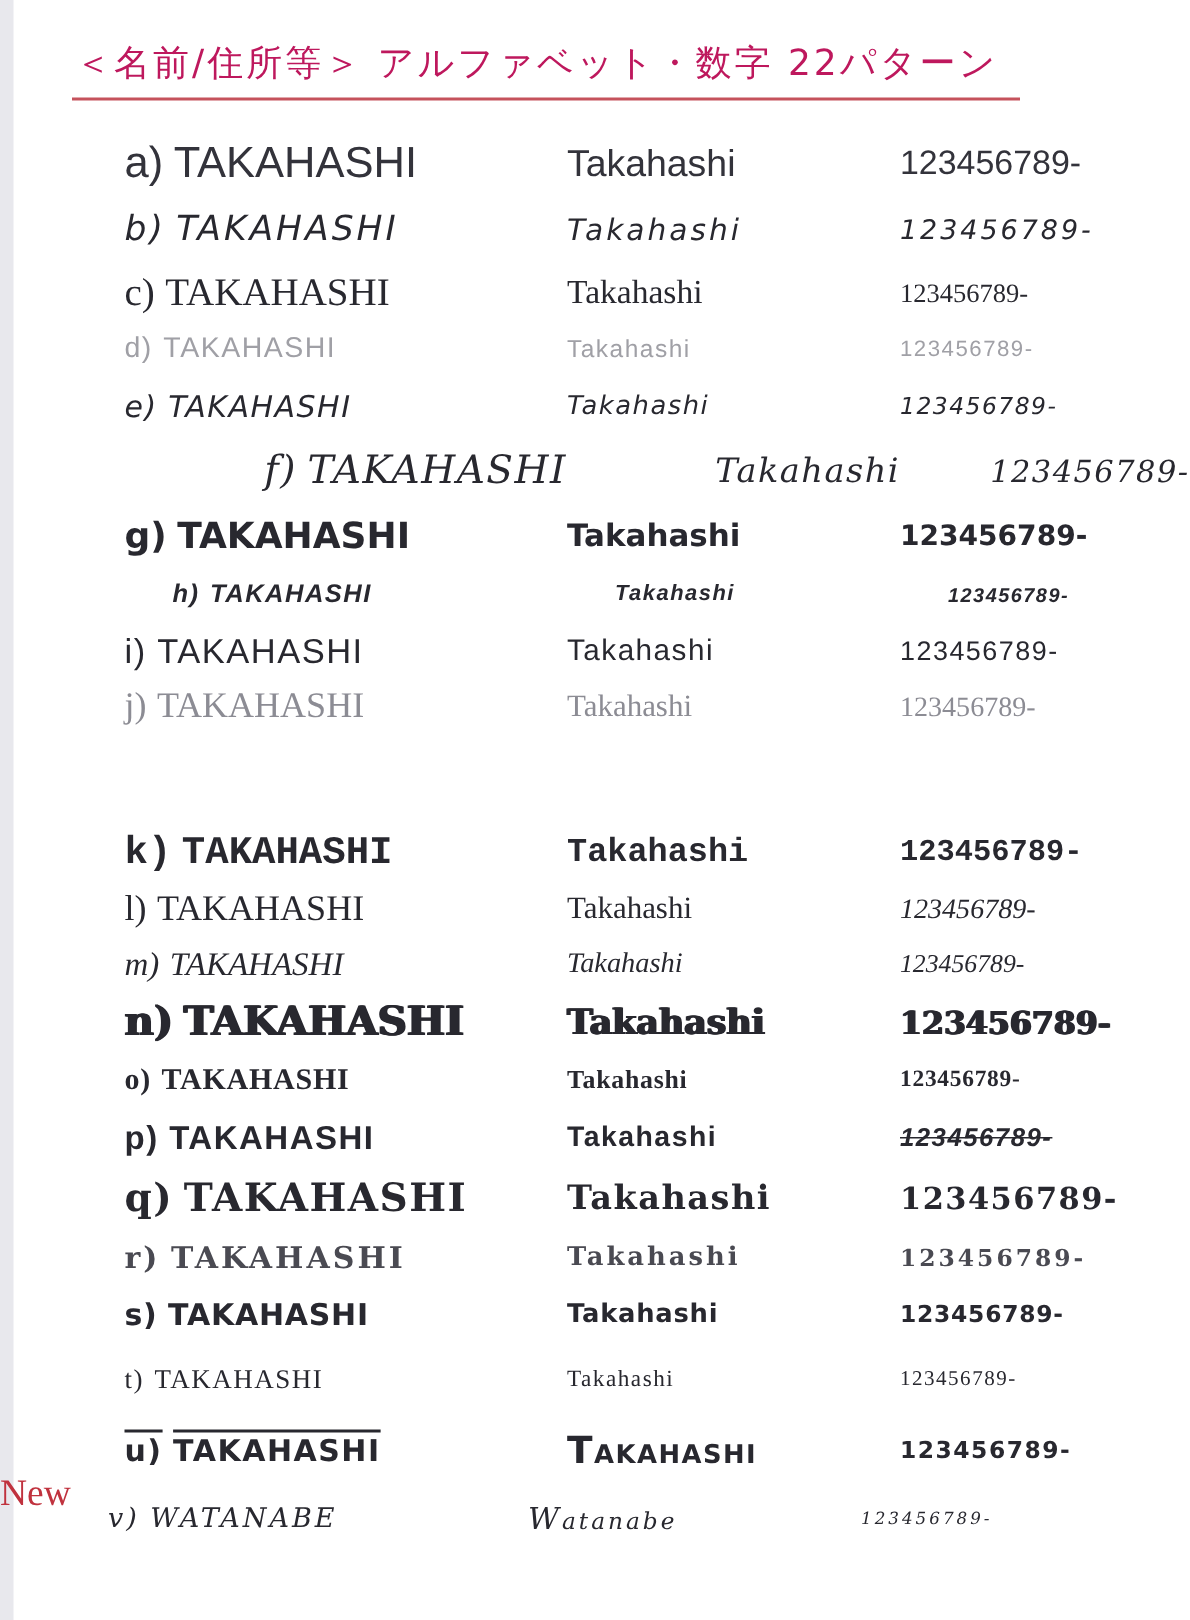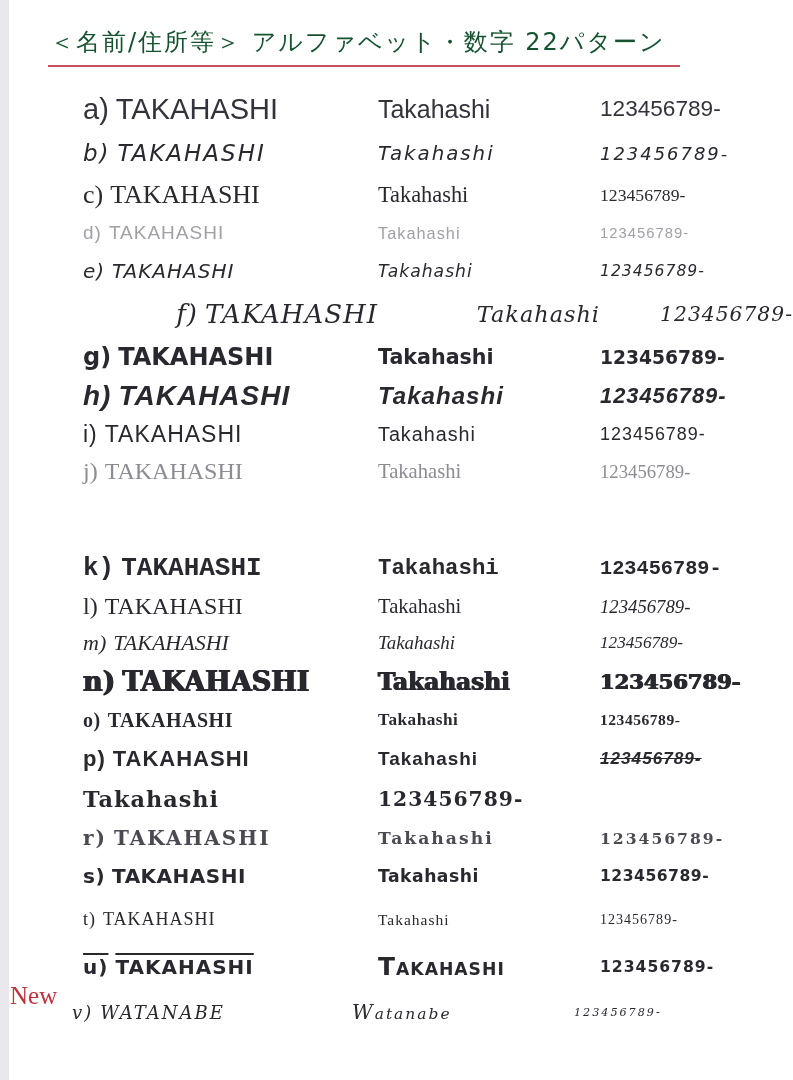--- a/index.html
+++ b/index.html
@@ -16,21 +16,21 @@
     position:absolute; left:0; top:0;
     width:9px; height:1080px;
     background:#e8e8ed;
   }
   .title-wrap { margin:26px 0 0 48px; }
   .page-title {
     display:inline-block;
     font-family:"DejaVu Sans", sans-serif;
     font-size:24px;
     letter-spacing:2px;
-    color:#14532d;
+    color:#be185d;
     border-bottom:2px solid #c5525c;
     padding:0 14px 7px 2px;
   }
   .samples { margin-top:20px; }
   .row {
     display:grid;
     grid-template-columns:295px 222px auto;
     padding-left:83px;
     align-items:center;
   }
@@ -41,21 +41,21 @@
   .group-gap { height:58px; }
 
   .style-a { font-family:"Liberation Sans",sans-serif; font-size:29px; height:44px; color:#33333b; }
   .style-b { font-family:"DejaVu Sans",sans-serif; font-style:italic; font-size:23px; height:44px; letter-spacing:2px; }
   .style-c { font-family:"Liberation Serif",serif; font-size:26px; height:40px; }
   .style-c .c3 { font-size:.68em; }
   .style-d { font-family:"Liberation Sans",sans-serif; font-size:19px; height:36px; color:#a0a0a6; letter-spacing:1px; }
   .style-e { font-family:"DejaVu Sans",sans-serif; font-style:italic; font-size:20px; height:40px; letter-spacing:1px; }
   .style-f { font-family:"DejaVu Serif",serif; font-style:italic; font-size:26px; height:46px; letter-spacing:1px;text-align:right; }
   .style-g { font-family:"DejaVu Sans",sans-serif; font-weight:bold; font-size:24px; height:40px; }
-  .style-h { font-family:"Liberation Sans",sans-serif; font-weight:bold; font-style:italic; font-size:28px; height:38px; letter-spacing:1px; }
+  .style-h { font-family:"Liberation Sans",sans-serif; font-weight:bold; font-style:italic; font-size:17px; height:38px; letter-spacing:1px;margin-left:32px; }
   .style-i { font-family:"Liberation Sans",sans-serif; font-size:23px; height:38px; letter-spacing:1px; }
   .style-j { font-family:"Liberation Serif",serif; font-size:24px; height:37px; color:#8c8c94; }
   .style-k { font-family:Liberation Mono, monospace; font-weight:bold; font-size:26px; height:40px; }
   .style-l { font-family:"Liberation Serif",serif; font-size:24px; height:37px; }
   .style-l .c3 { font-style:italic; }
   .style-m { font-family:"Liberation Serif",serif; font-style:italic; font-size:22px; height:36px; }
   .style-n { font-family:"DejaVu Serif",serif; font-weight:bold; font-size:27px; height:40px;
              text-shadow:0.7px 0 currentColor, -0.7px 0 currentColor; }
   .style-o { font-family:"Liberation Serif",serif; font-weight:bold; font-size:20px; height:38px; letter-spacing:.5px; }
   .style-p { font-family:"Liberation Sans",sans-serif; font-weight:bold; font-size:22px; height:39px; letter-spacing:1px; }
@@ -66,21 +66,21 @@
   .style-t { font-family:"Liberation Serif",serif; font-size:18px; height:47px; letter-spacing:1px; }
   .style-u { font-family:"DejaVu Sans",sans-serif; font-weight:bold; font-size:20px; height:47px; letter-spacing:1px; }
   .style-u .c1 { text-decoration:overline; }
   .style-u .c2::first-letter { font-size:1.45em; }
   .style-v { font-family:"DejaVu Serif",serif; font-style:italic; font-size:18px; height:44px; letter-spacing:2px;
              padding-left:72px; grid-template-columns:280px 222px auto; }
   .style-v .c2::first-letter { font-size:1.3em; }
   .style-v .c3 { font-size:.62em; }
 
   .new-badge {
-    position:absolute; left:10px; top:982px;
+    position:absolute; left:0; top:982px;
     font-family:"Liberation Serif",serif;
     font-size:25px;
     color:#c0323e;
   }
 </style>
 </head>
 <body>
 
 <div class="edge-strip"></div>
 
@@ -182,20 +182,21 @@
     <span class="c3">123456789-</span>
   </div>
 
   <div class="row style-p">
     <span class="c1"><span class="letter">p)</span><span class="caps">TAKAHASHI</span></span>
     <span class="c2">Takahashi</span>
     <span class="c3">123456789-</span>
   </div>
 
   <div class="row style-q">
+    <span class="c1"><span class="letter">q)</span><span class="caps">TAKAHASHI</span></span>
     <span class="c2">Takahashi</span>
     <span class="c3">123456789-</span>
   </div>
 
   <div class="row style-r">
     <span class="c1"><span class="letter">r)</span><span class="caps">TAKAHASHI</span></span>
     <span class="c2">Takahashi</span>
     <span class="c3">123456789-</span>
   </div>
 

